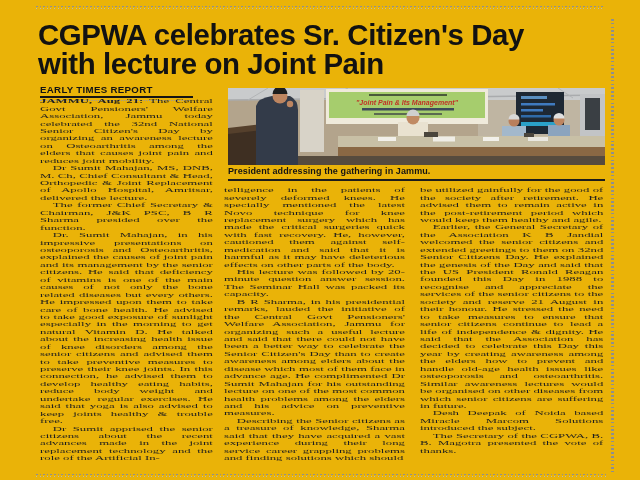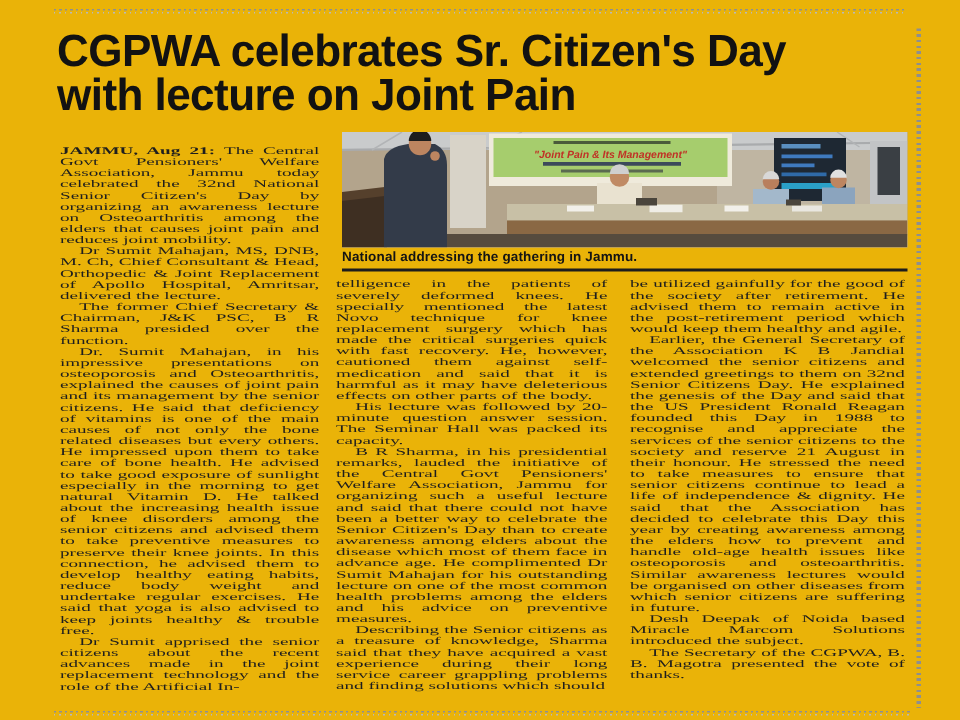--- a/index.html
+++ b/index.html
@@ -63,20 +63,24 @@
 
   <div class="dotted-h" style="left:36px;top:6px;width:567px;"></div>
   <div class="dotted-v" style="left:611px;top:19px;height:453px;"></div>
   <div class="dotted-h" style="left:36px;top:474px;width:572px;"></div>
 
   <div class="headline">
     <div>CGPWA celebrates Sr. Citizen's Day</div>
     <div>with lecture on Joint Pain</div>
   </div>
 
+  <div class="kicker-wrap">
+    <div class="kicker">EARLY TIMES REPORT</div>
+    <div class="kicker-dots"></div>
+  </div>
 
   <div class="photo">
     <svg width="377" height="77" viewBox="0 0 377 77">
 
       <rect x="0" y="0" width="377" height="77" fill="#b3a48c"></rect>
       <rect x="250" y="0" width="127" height="50" fill="#bfb5a2"></rect>
 
       <g>
         <rect x="0" y="0" width="377" height="12" fill="#c9cbcc"></rect>
         <path d="M0 12 L377 7" stroke="#a9abad" stroke-width="1.5" fill="none"></path>
@@ -141,21 +145,21 @@
 
       <g>
         <path d="M28 18 Q30 10 44 8 L62 8 Q70 12 70 22 L70 77 L28 77 Z" fill="#333b49"></path>
         <circle cx="52" cy="8" r="7.5" fill="#bd8560"></circle>
         <path d="M44.5 6 a7.5 7.5 0 0 1 15 0" fill="#1d1d1d"></path>
         <circle cx="62" cy="16" r="3.2" fill="#bd8560"></circle>
       </g>
     </svg>
   </div>
 
-  <div class="caption">National addressing the gathering in Jammu.</div>
+  <div class="caption">President addressing the gathering in Jammu.</div>
   <div class="caption-rule"></div>
 
   <div class="col" id="col1">
     <p><b class="dateline">JAMMU, Aug 21:</b><span> The Central Govt Pensioners' Welfare Association, Jammu today celebrated the 32nd National Senior Citizen's Day by organizing an awareness lecture on Osteoarthritis among the elders that causes joint pain and reduces joint mobility.</span></p>
     <p class="ind">Dr Sumit Mahajan, MS, DNB, M. Ch, Chief Consultant &amp; Head, Orthopedic &amp; Joint Replacement of Apollo Hospital, Amritsar, delivered the lecture.</p>
     <p class="ind">The former Chief Secretary &amp; Chairman, J&amp;K PSC, B R Sharma presided over the function.</p>
     <p class="ind">Dr. Sumit Mahajan, in his impressive presentations on osteoporosis and Osteoarthritis, explained the causes of joint pain and its management by the senior citizens. He said that deficiency of vitamins is one of the main causes of not only the bone related diseases but every others. He impressed upon them to take care of bone health. He advised to take good exposure of sunlight especially in the morning to get natural Vitamin D. He talked about the increasing health issue of knee disorders among the senior citizens and advised them to take preventive measures to preserve their knee joints. In this connection, he advised them to develop healthy eating habits, reduce body weight and undertake regular exercises. He said that yoga is also advised to keep joints healthy &amp; trouble free.</p>
     <p class="ind">Dr Sumit apprised the senior citizens about the recent advances made in the joint replacement technology and the role of the Artificial In-</p>
   </div>
 

